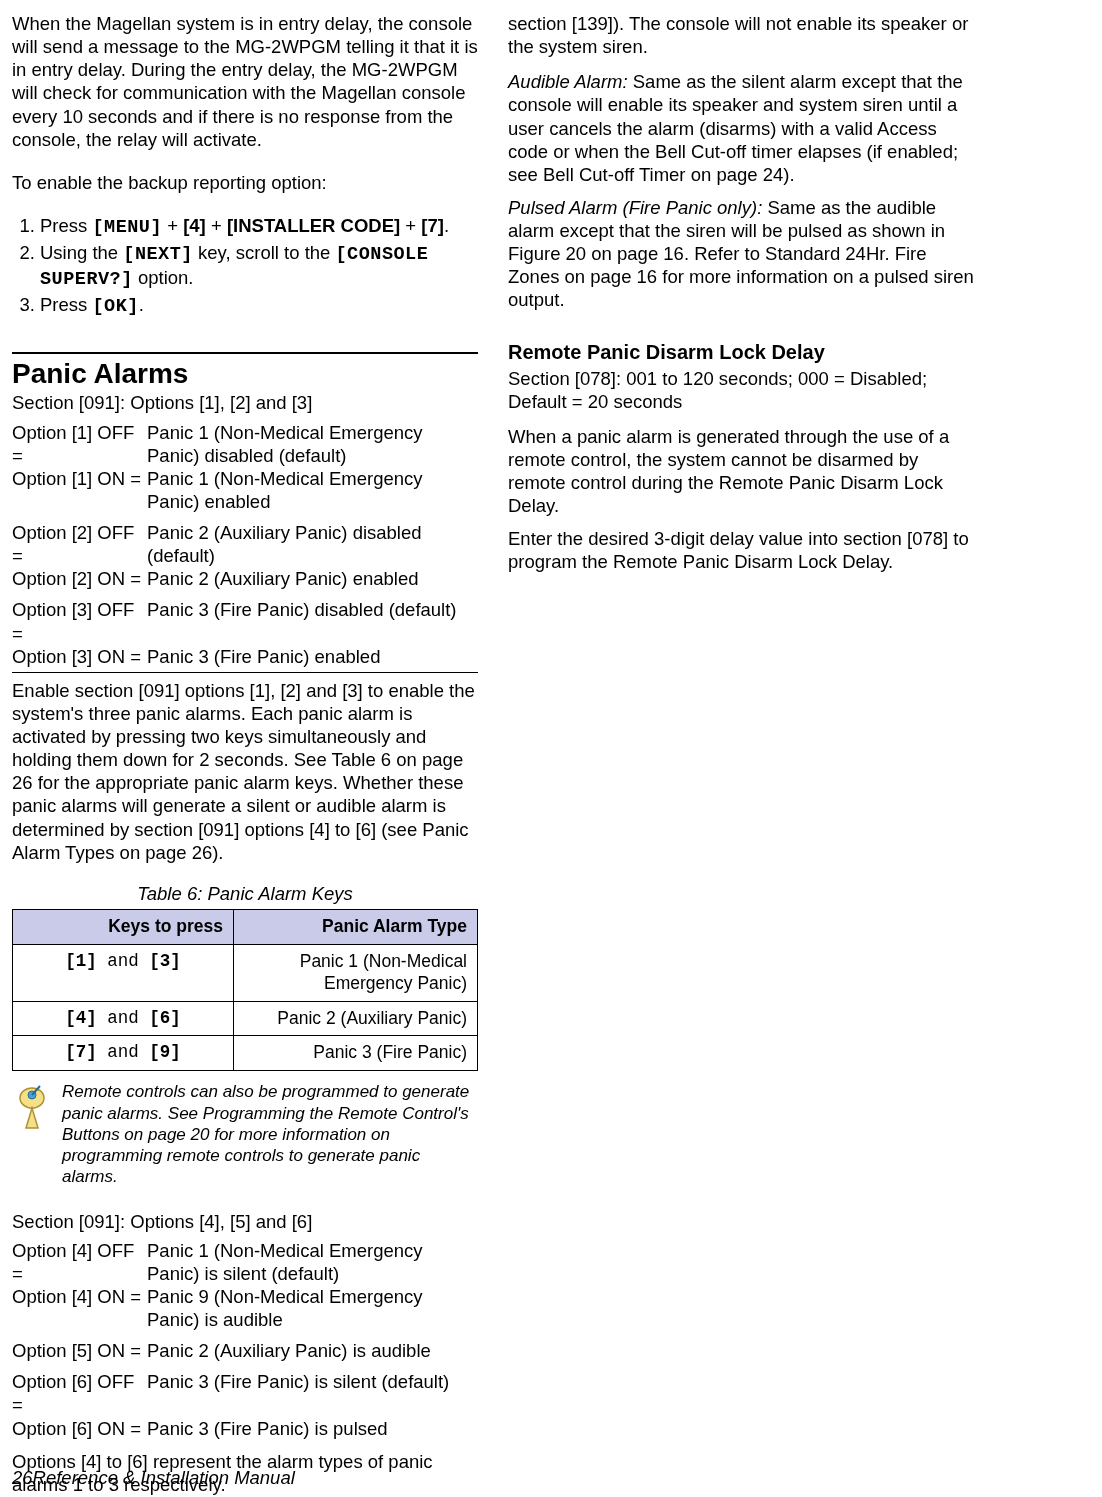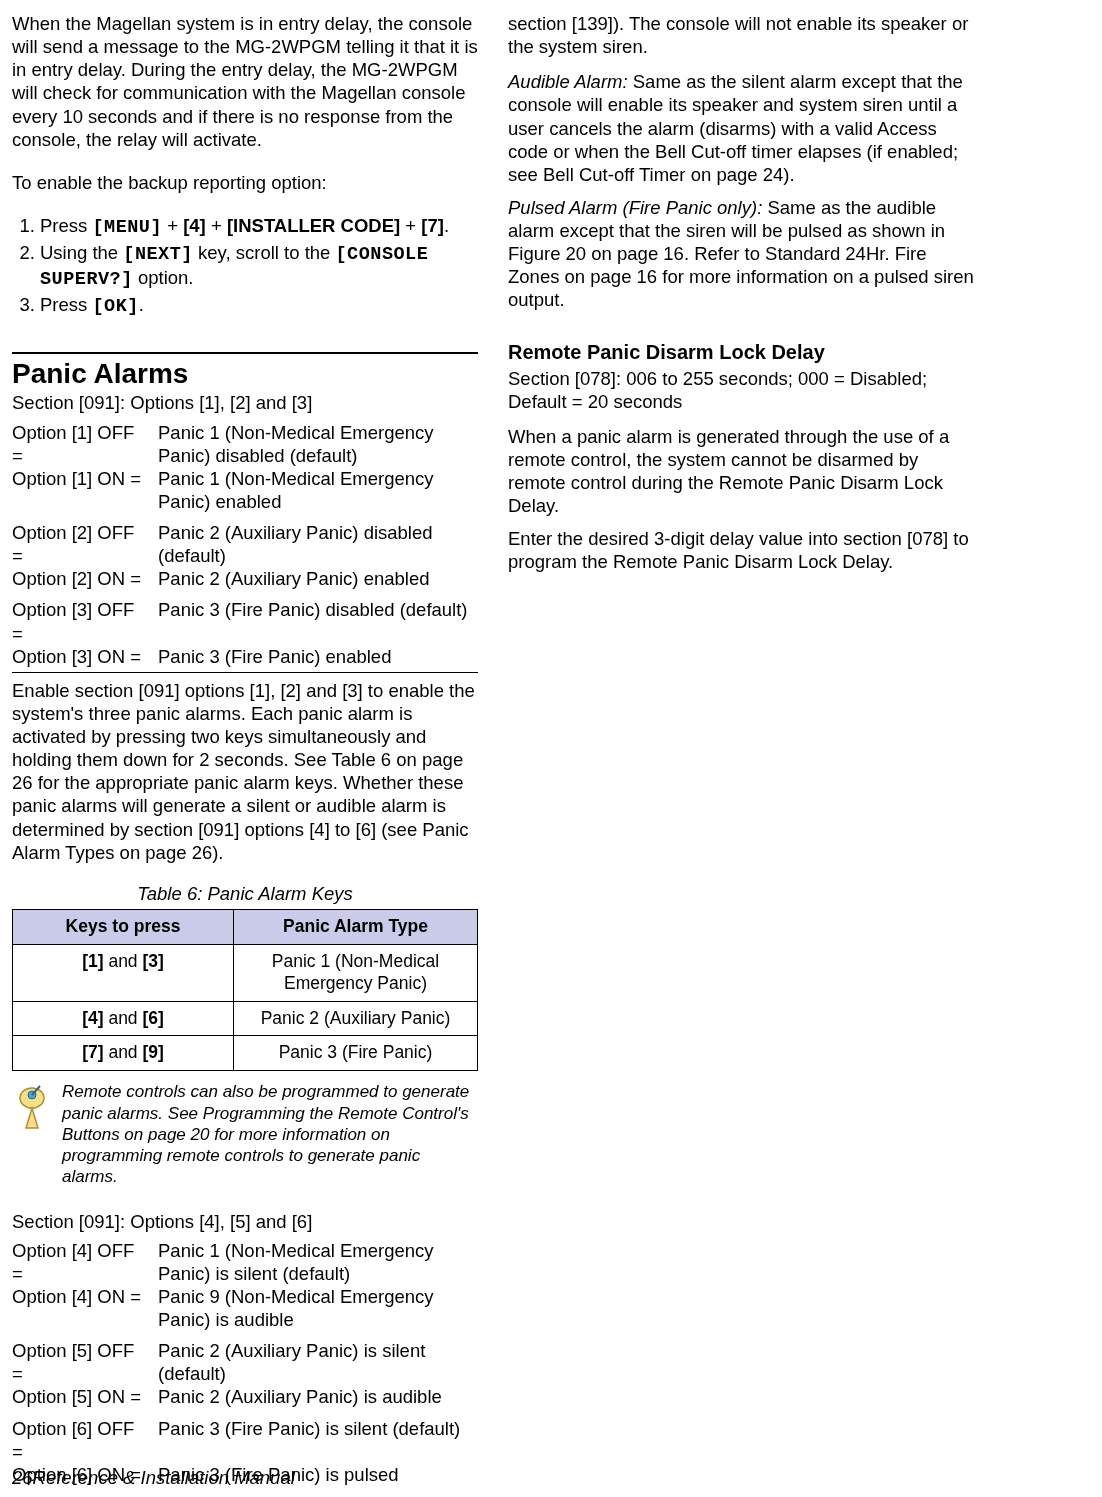--- a/index.html
+++ b/index.html
@@ -56,49 +56,48 @@
     margin: 0;
   }
   h2.sub {
     font-size: 20px;
     font-weight: bold;
     margin: 0 0 2px 0;
   }
   .opt-row {
     display: flex;
     margin: 0;
-    gap: 11px;
   }
   .opt-label {
     width: 135px;
     flex-shrink: 0;
   }
   .opt-val { flex: 1; }
   .table-caption {
     text-align: center;
     font-style: italic;
     margin: 18px 0 4px 0;
     font-size: 18.5px;
   }
   table.panic {
     border-collapse: collapse;
     width: 100%;
     font-size: 17.5px;
   }
   table.panic th, table.panic td {
     border: 1px solid #000;
     padding: 6px 10px;
-    text-align: center;
+    text-align: right;
     vertical-align: top;
   }
   table.panic th {
     background: #c9cbe9;
     font-weight: bold;
   }
-  table.panic td.k { text-align: center; width: 200px; }
+  table.panic td.k { text-align: center; width: 200px; font-family: Liberation Mono, monospace; }
   .note-row {
     display: flex;
     gap: 10px;
     margin-top: 10px;
     font-style: italic;
     font-size: 17px;
     line-height: 1.25;
   }
   .note-icon {
     width: 40px;
@@ -215,24 +214,20 @@
       <div class="opt-row">
           <div class="opt-label">Option [4] OFF =</div>
           <div class="opt-val">Panic 1 (Non-Medical Emergency Panic) is silent (default)</div>
         </div>
       <div class="opt-row">
           <div class="opt-label">Option [4] ON =</div>
           <div class="opt-val">Panic 9 (Non-Medical Emergency Panic) is audible</div>
         </div>
       <div style="height:8px"></div>
       <div class="opt-row">
-          <div class="opt-label">Option [5] OFF =</div>
-          <div class="opt-val">Panic 2 (Auxiliary Panic) is silent (default)</div>
-        </div>
-      <div class="opt-row">
           <div class="opt-label">Option [5] ON =</div>
           <div class="opt-val">Panic 2 (Auxiliary Panic) is audible</div>
         </div>
       <div style="height:8px"></div>
       <div class="opt-row">
           <div class="opt-label">Option [6] OFF =</div>
           <div class="opt-val">Panic 3 (Fire Panic) is silent (default)</div>
         </div>
       <div class="opt-row">
           <div class="opt-label">Option [6] ON =</div>
@@ -246,21 +241,21 @@
 
     <div class="col">
       <p>section [139]). The console will not enable its speaker or the system siren.</p>
       <div style="height:6px"></div>
       <p><span class="ital">Audible Alarm:</span><span> Same as the silent alarm except that the console will enable its speaker and system siren until a user cancels the alarm (disarms) with a valid Access code or when the Bell Cut-off timer elapses (if enabled; see Bell Cut-off Timer on page 24).</span></p>
       <div style="height:4px"></div>
       <p><span class="ital">Pulsed Alarm (Fire Panic only):</span><span> Same as the audible alarm except that the siren will be pulsed as shown in Figure 20 on page 16. Refer to Standard 24Hr. Fire Zones on page 16 for more information on a pulsed siren output.</span></p>
 
       <div class="big-gap"></div>
       <h2 class="sub">Remote Panic Disarm Lock Delay</h2>
-      <p>Section [078]: 006 to 255 seconds; 000 = Disabled; Default = 20 seconds</p>
+      <p>Section [078]: 001 to 120 seconds; 000 = Disabled; Default = 20 seconds</p>
       <div style="height:6px"></div>
       <p>When a panic alarm is generated through the use of a remote control, the system cannot be disarmed by remote control during the Remote Panic Disarm Lock Delay.</p>
       <div style="height:4px"></div>
       <p>Enter the desired 3-digit delay value into section [078] to program the Remote Panic Disarm Lock Delay.</p>
     </div>
 
   </div>
 
   <div class="footer">
     <span>26</span>

